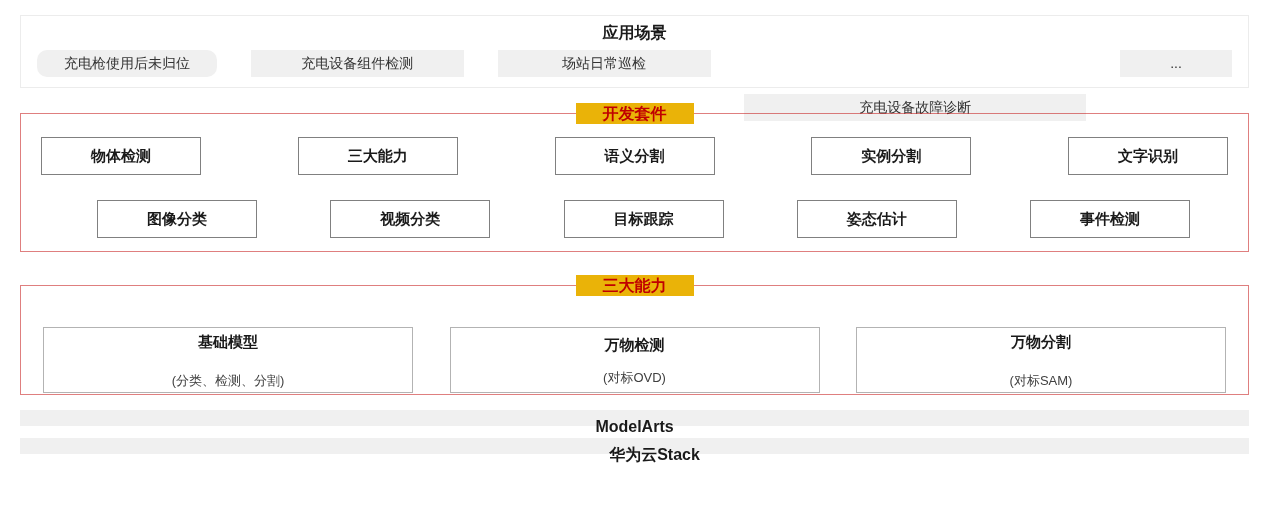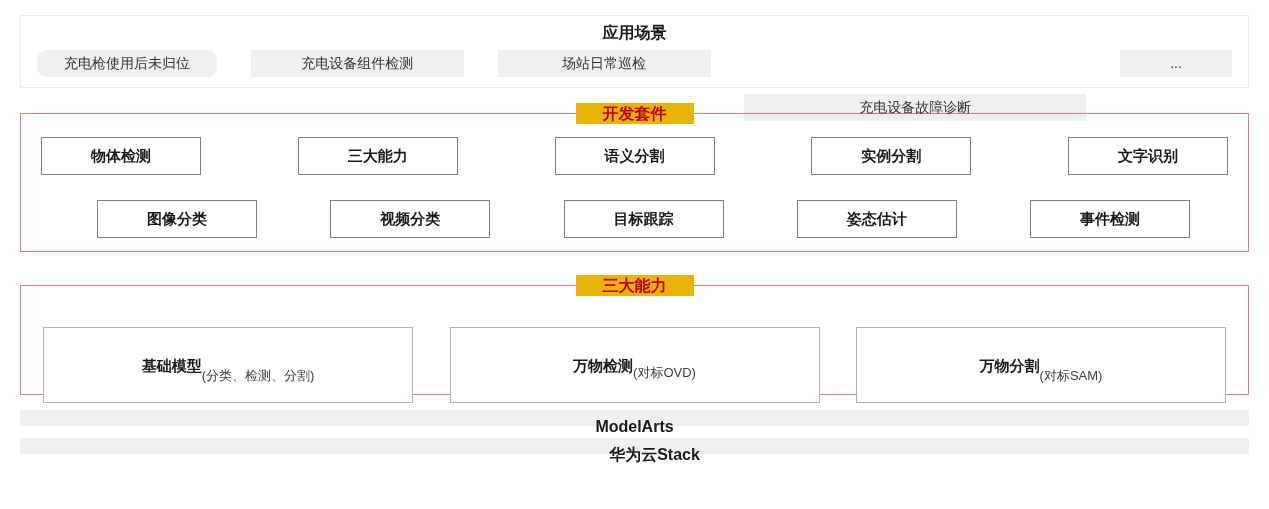--- a/index.html
+++ b/index.html
@@ -69,24 +69,24 @@
     background: #ffffff;
     line-height: 36px; text-align: center;
     font-size: 15px; font-weight: bold; color: #1a1a1a;
     white-space: nowrap;
   }
 
   
   .caps { margin-top: 33px; height: 110px; padding-top: 41px; }
   .caprow { display: flex; justify-content: space-between; padding: 0 22px; }
   .capbox {
-    width: 370px; height: 76px;
+    width: 370px; height: 66px;
     border: 1px solid #b3b3b3;
     background: #ffffff;
-    display: flex; flex-direction: row;
+    display: flex; flex-direction: column;
     align-items: center; justify-content: center;
   }
   .cap-title { font-size: 15px; font-weight: bold; color: #1a1a1a; line-height: 19px; }
   .cap-sub { font-size: 13px; color: #404040; line-height: 17px; margin-top: 21px; }
   .capbox.spaced .cap-sub { margin-top: 15px; }
 
   
   .bar {
     height: 16px; line-height: 33px;
     background: #f0f0f0;

